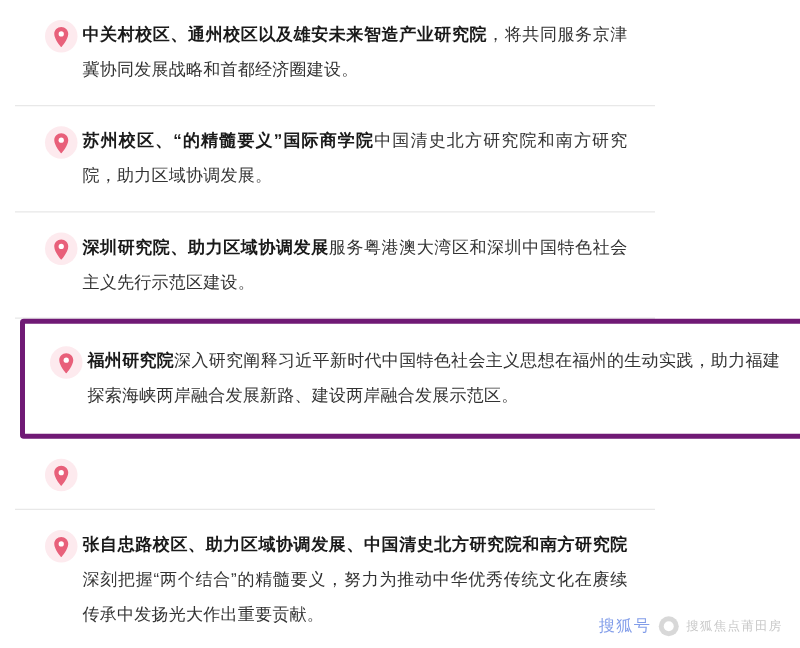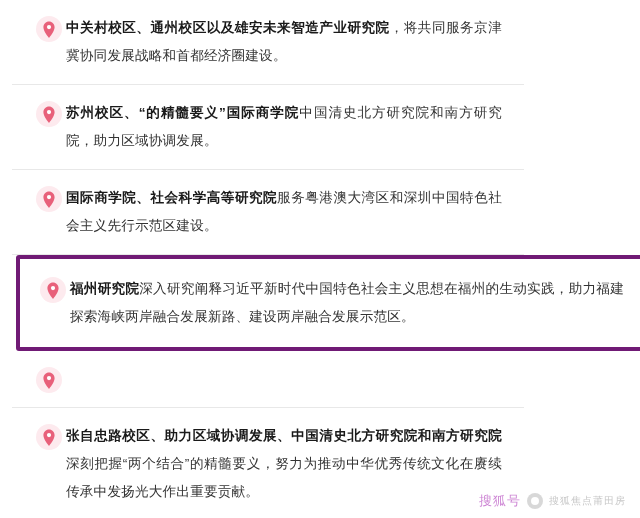--- a/index.html
+++ b/index.html
@@ -74,21 +74,21 @@
     position: absolute;
     right: 14px;
     bottom: 8px;
     display: flex;
     align-items: center;
     gap: 6px;
     opacity: 0.55;
   }
   .wm-left {
     font-size: 13px;
-    color: #a21caf;
+    color: #1d4ed8;
     letter-spacing: 1px;
   }
   .wm-logo {
     width: 16px;
     height: 16px;
     border-radius: 50%;
     background: #b9b9b9;
     display: inline-block;
     position: relative;
   }
@@ -139,21 +139,21 @@
 
   <div class="row">
     <div class="pin-wrap">
       <span class="pin">
         <svg width="14" height="17" viewBox="0 0 14 17" aria-hidden="true">
           <path d="M7 0.6C3.9 0.6 1.4 3.1 1.4 6.2c0 4.1 5 10 5.2 10.2a0.5 0.5 0 0 0 0.8 0c0.2-0.2 5.2-6.1 5.2-10.2C12.6 3.1 10.1 0.6 7 0.6z" fill="#e8607a"></path>
           <circle cx="7" cy="6.1" r="2.1" fill="#ffffff"></circle>
         </svg>
       </span>
     </div>
-    <div class="text"><b>国际商学院、社会科学高等研究院</b><span>服务粤港澳大湾区和深圳中国特色社会主义先行示范区建设。</span></div>
+    <div class="text"><b>深圳研究院、助力区域协调发展</b><span>服务粤港澳大湾区和深圳中国特色社会主义先行示范区建设。</span></div>
   </div>
 
   <div class="row highlight">
     <div class="pin-wrap">
       <span class="pin">
         <svg width="14" height="17" viewBox="0 0 14 17" aria-hidden="true">
           <path d="M7 0.6C3.9 0.6 1.4 3.1 1.4 6.2c0 4.1 5 10 5.2 10.2a0.5 0.5 0 0 0 0.8 0c0.2-0.2 5.2-6.1 5.2-10.2C12.6 3.1 10.1 0.6 7 0.6z" fill="#e8607a"></path>
           <circle cx="7" cy="6.1" r="2.1" fill="#ffffff"></circle>
         </svg>
       </span>

